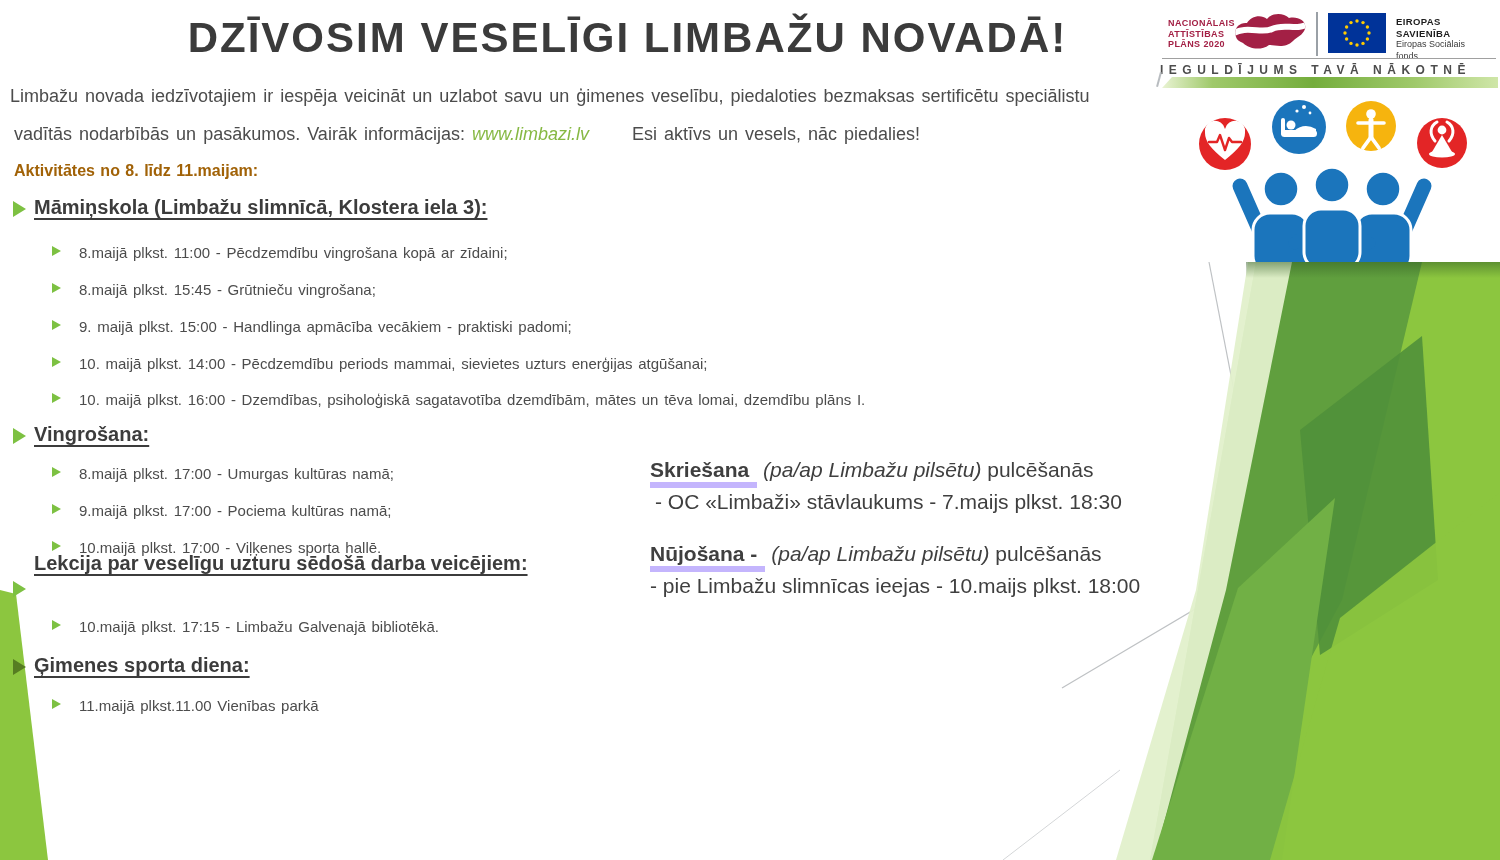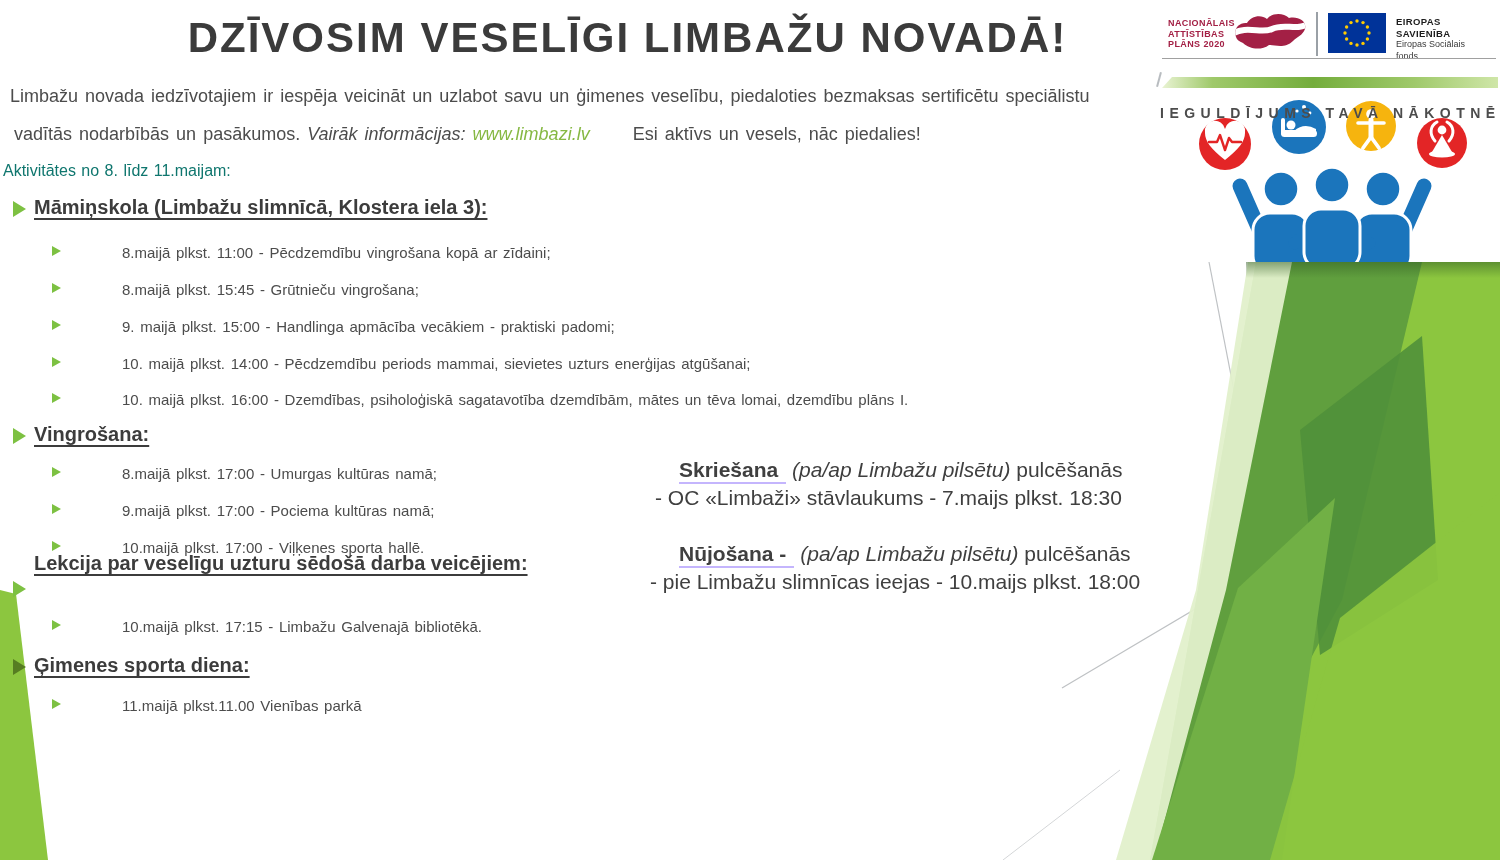--- a/index.html
+++ b/index.html
@@ -7,48 +7,48 @@
     position:relative;width:1500px;height:860px;background:#ffffff;overflow:hidden;
     font-family:"Liberation Sans",sans-serif;color:#4a4a4a;
   }
   .bg-svg{position:absolute;left:0;top:0;width:1500px;height:860px;}
   .abs{position:absolute;}
   
   .title{top:14px;left:0;width:1255px;text-align:center;font-size:42px;font-weight:bold;
          color:#3b3b3b;letter-spacing:2px;white-space:nowrap;}
   .intro1{top:86px;left:10px;font-size:18px;color:#4c4c4c;word-spacing:2px;white-space:nowrap;}
   .intro2{top:124px;left:14px;font-size:18px;color:#4c4c4c;word-spacing:2px;white-space:nowrap;}
-  .info-label{font-style:italic;}
+  .info-label{}
   .link{color:#86b843;font-style:italic;cursor:pointer;}
   .cta{margin-left:36px;}
-  .period{top:162px;left:3px;font-size:16px;font-weight:normal;color:#0f766e;word-spacing:1px;}
+  .period{top:162px;left:14px;font-size:16px;font-weight:bold;color:#a16207;word-spacing:1px;}
   
   .sec-head{left:34px;font-size:20px;font-weight:bold;color:#3c3c3c;white-space:nowrap;
             text-decoration:underline;text-decoration-thickness:1.5px;text-underline-offset:4px;}
   .b-big{width:0;height:0;border-style:solid;border-width:8px 0 8px 13px;
          border-color:transparent transparent transparent #7dc142;left:13px;}
   .b-dark{border-left-color:#567d22;}
   .b-sm{width:0;height:0;border-style:solid;border-width:5.5px 0 5.5px 9px;
         border-color:transparent transparent transparent #7dc142;left:52px;}
-  .item{left:79px;font-size:15px;color:#4c4c4c;word-spacing:1.5px;white-space:nowrap;margin-left:43px;}
+  .item{left:79px;font-size:15px;color:#4c4c4c;word-spacing:1.5px;white-space:nowrap;}
   
   .side{left:650px;font-size:21px;color:#3f3f3f;line-height:28px;white-space:nowrap;}
-  .side-head{font-weight:bold;border-bottom:2px solid #c4b5fd;padding-right:8px;display:inline-block;line-height:24px;margin-left:29px;}
+  .side-head{font-weight:bold;border-bottom:6px solid #c4b5fd;padding-right:8px;display:inline-block;line-height:24px;}
   .side-it{font-style:italic;}
   
   .logos{top:8px;left:1160px;width:338px;height:92px;font-family:"Liberation Sans",sans-serif;}
   .nap-text{position:absolute;left:8px;top:10px;font-size:9px;line-height:10.5px;font-weight:bold;
             color:#a32045;letter-spacing:.4px;}
   .divider{position:absolute;left:156px;top:4px;width:1.5px;height:44px;background:#9aa0a6;}
   .eu-text{position:absolute;left:236px;top:8px;line-height:11.5px;}
   .eu-l1{font-size:9.5px;font-weight:bold;color:#1d1d1d;letter-spacing:.4px;}
   .eu-l2{font-size:9px;color:#3a3a3a;}
   .rule{position:absolute;left:2px;top:50px;width:334px;height:1px;background:#a0a0a0;}
-  .slogan{position:absolute;left:0;top:55px;width:338px;text-align:right;font-size:14px;
-          font-weight:bold;letter-spacing:5.5px;color:#4c4c4c;white-space:nowrap;margin-top:42px;}
+  .slogan{position:absolute;left:0;top:55px;width:338px;text-align:left;font-size:12px;
+          font-weight:bold;letter-spacing:5.5px;color:#4c4c4c;white-space:nowrap;}
   .strip{position:absolute;left:2px;top:69px;width:336px;height:11px;
          background:linear-gradient(90deg,#e9f3d3 0%,#9fc96a 15%,#74ad3c 45%,#9fc96a 75%,#cfe6a8 100%);
          clip-path:polygon(10px 0,100% 0,100% 100%,0 100%);}
   .tick{position:absolute;left:-2px;top:64px;width:2px;height:15px;background:#b8bcc0;transform:rotate(15deg);}
 </style>
 </head>
 <body>
 
 <div class="slide">
 

